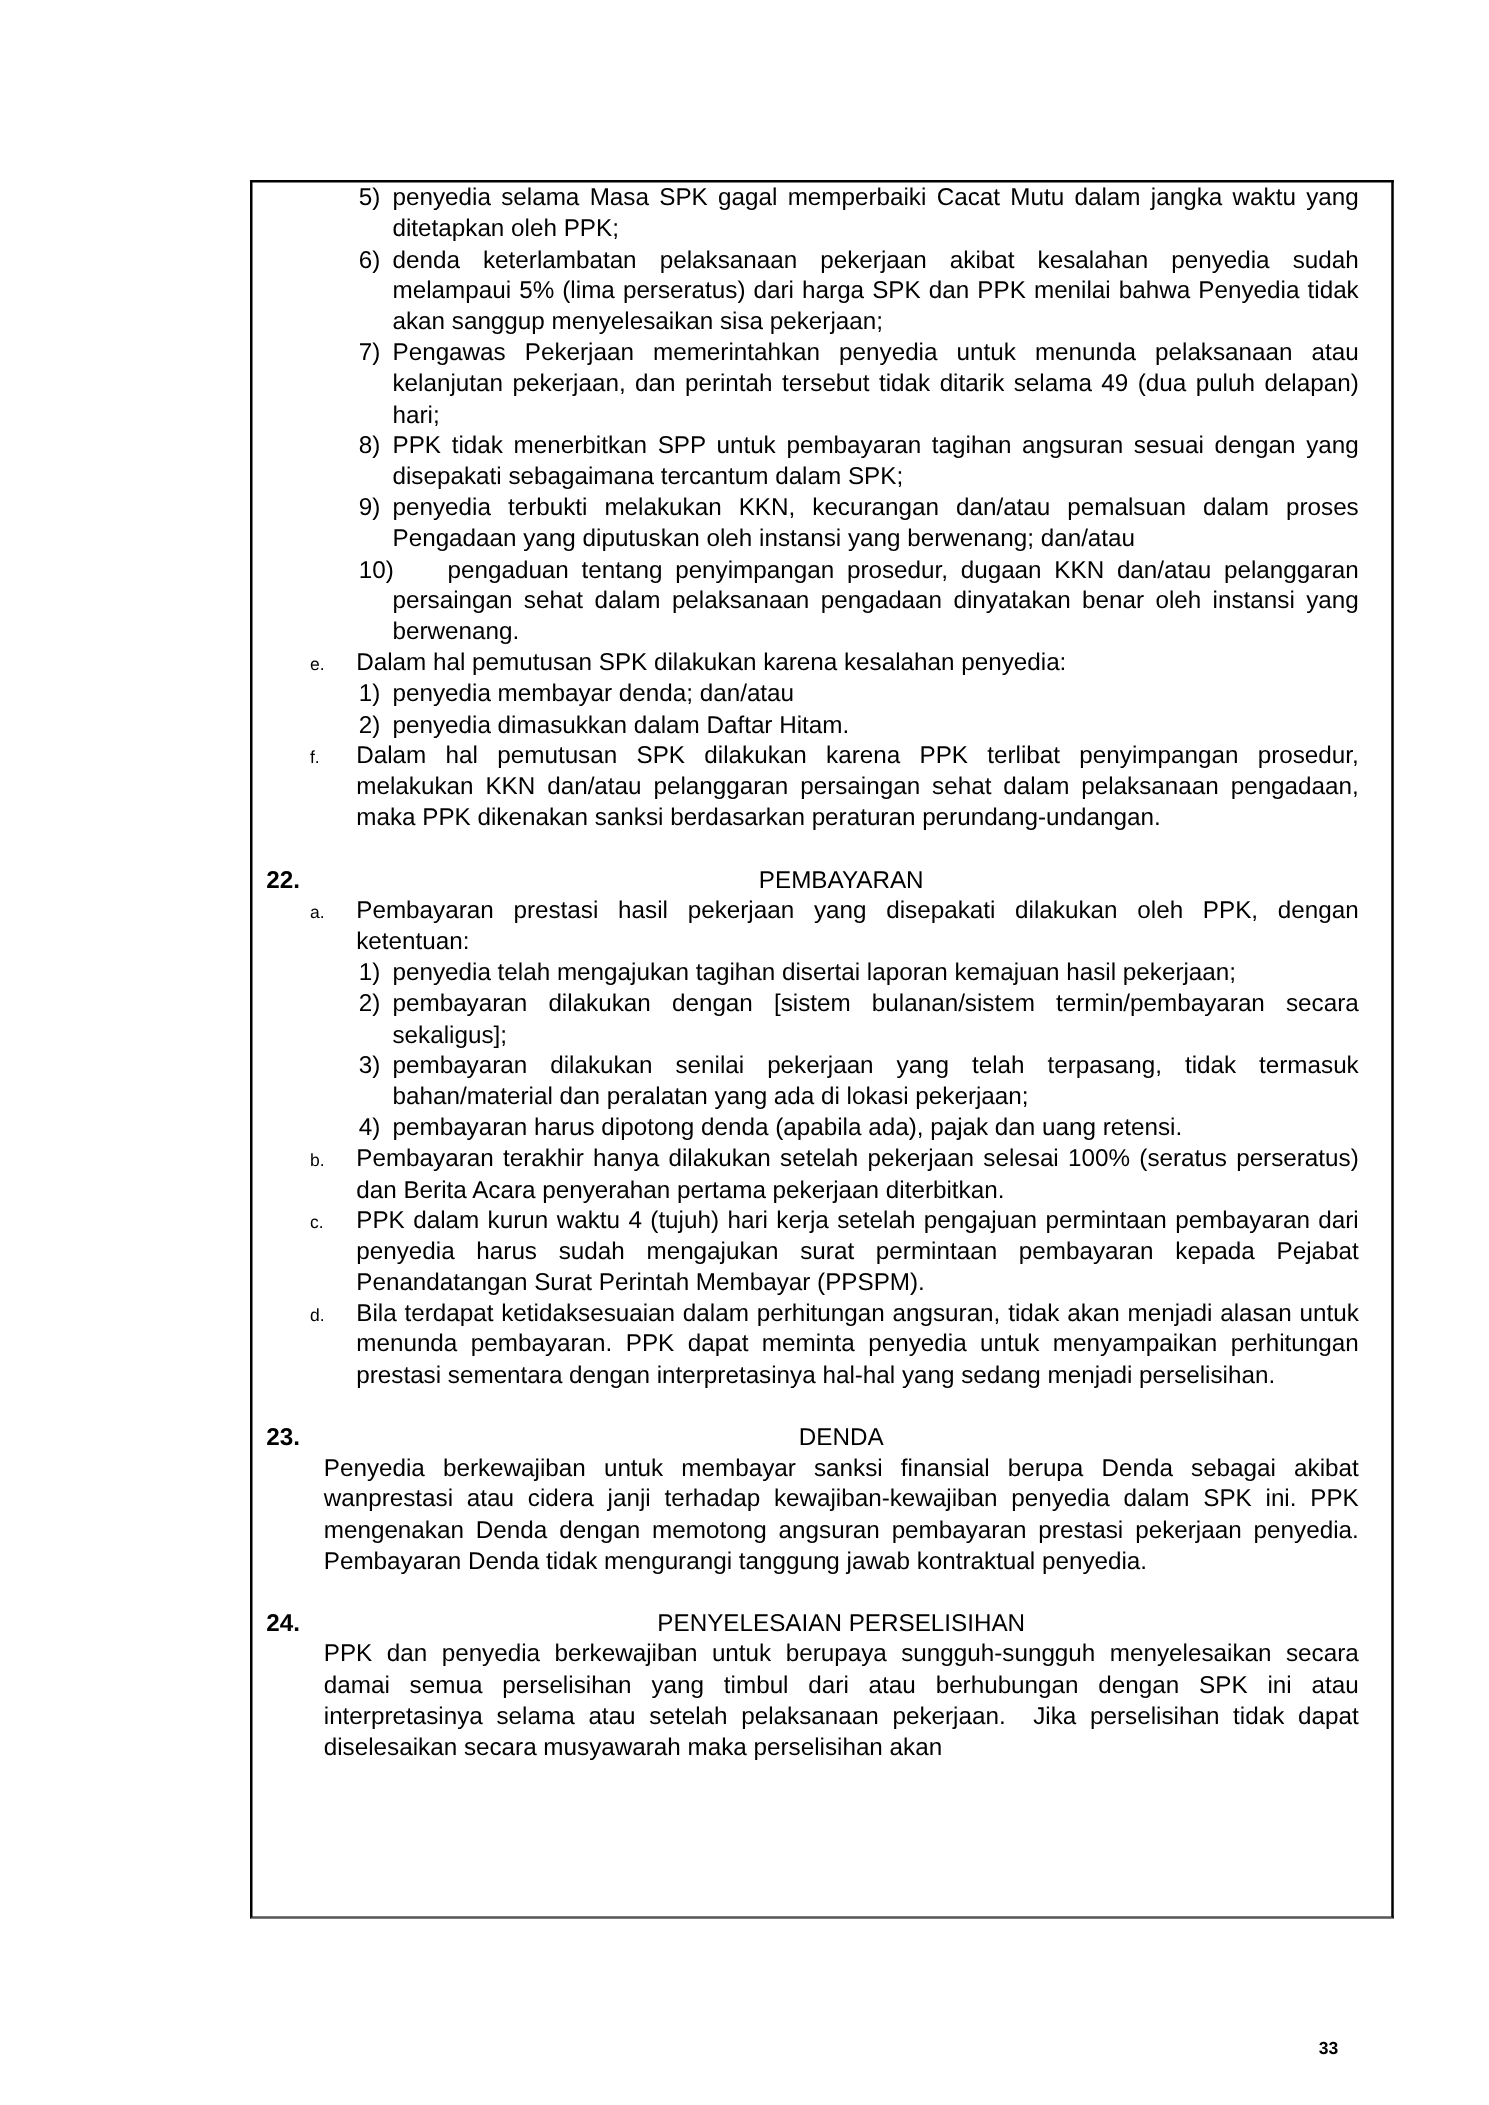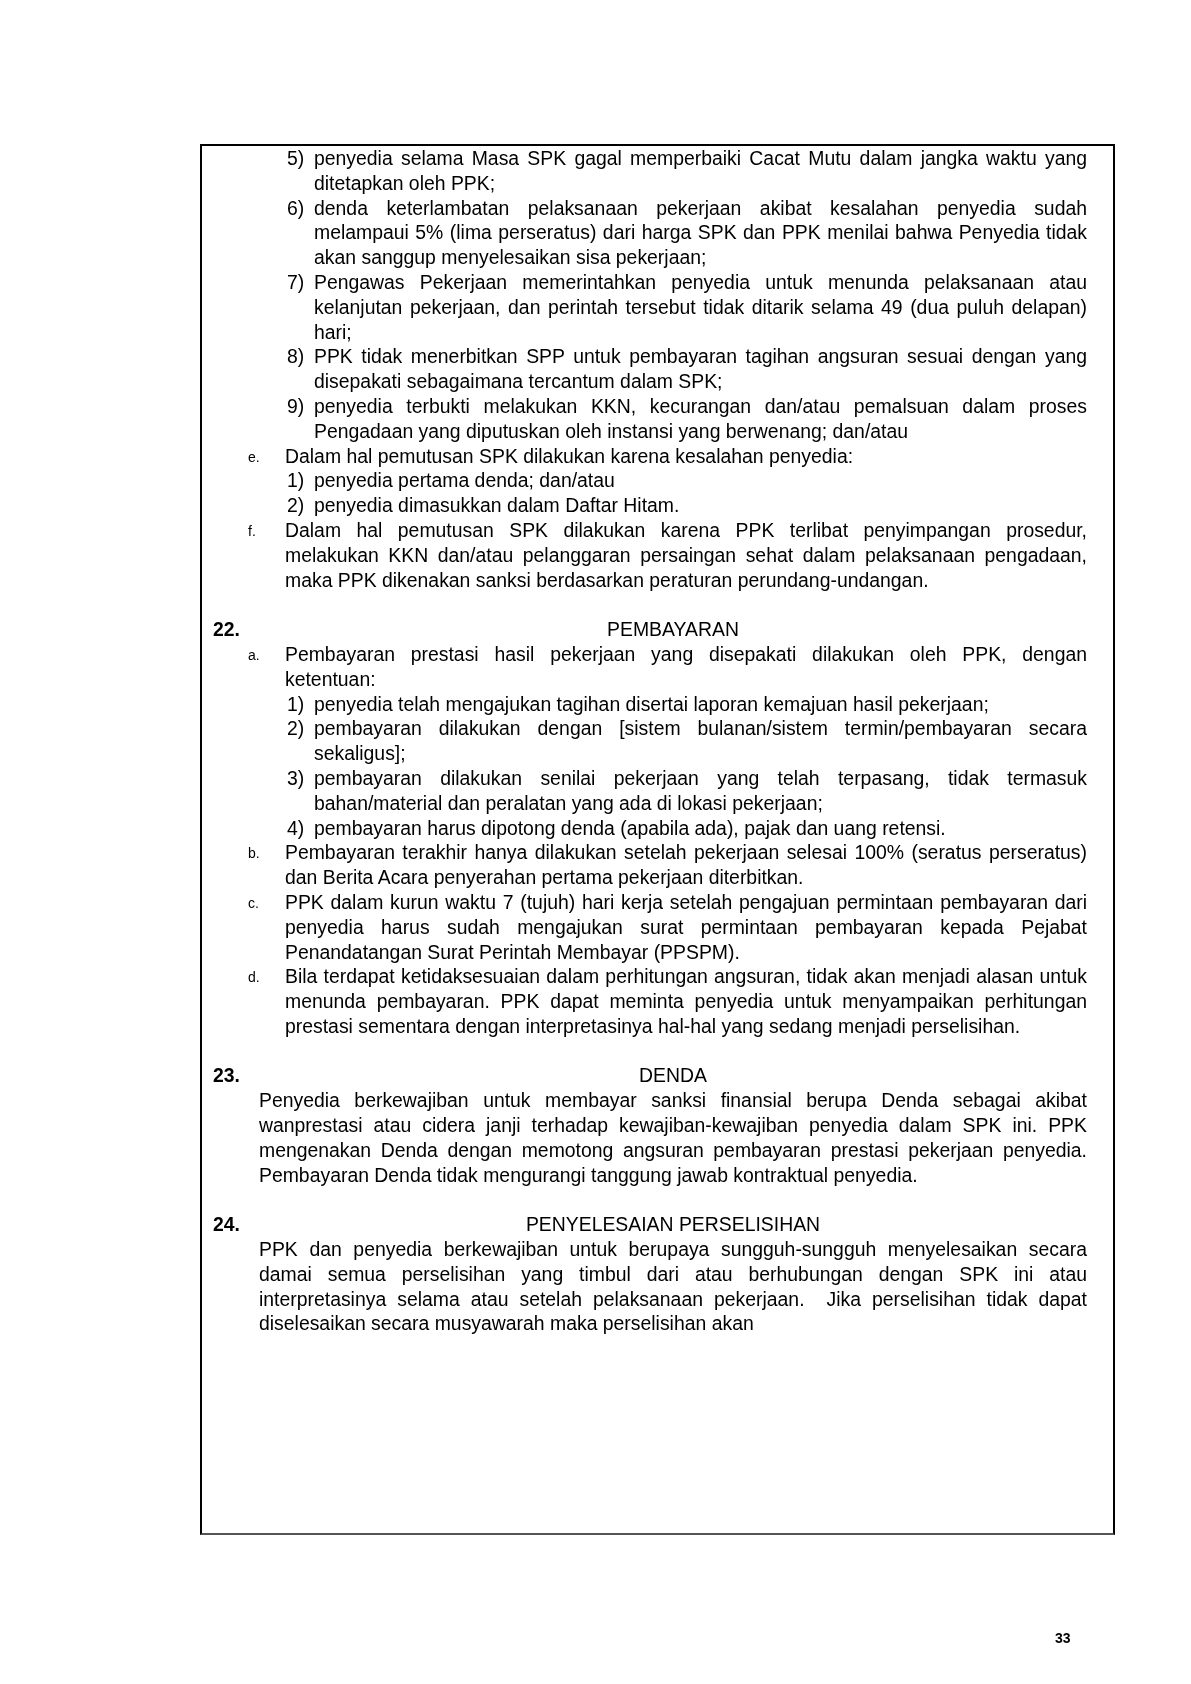--- a/index.html
+++ b/index.html
@@ -44,28 +44,32 @@
     <span>Pengawas Pekerjaan memerintahkan penyedia untuk menunda pelaksanaan atau kelanjutan pekerjaan, dan perintah tersebut tidak ditarik selama 49 (dua puluh delapan) hari;</span>
   </div>
   <div class="row num-item txt">
     <span class="mk">8)</span>
     <span>PPK tidak menerbitkan SPP untuk pembayaran tagihan angsuran sesuai dengan yang disepakati sebagaimana tercantum dalam SPK;</span>
   </div>
   <div class="row num-item txt">
     <span class="mk">9)</span>
     <span>penyedia terbukti melakukan KKN, kecurangan dan/atau pemalsuan dalam proses Pengadaan yang diputuskan oleh instansi yang berwenang; dan/atau</span>
   </div>
+  <div class="row num-item num10 txt">
+    <span class="mk">10)</span>
+    <div class="first">pengaduan tentang penyimpangan prosedur, dugaan KKN dan/atau pelanggaran persaingan sehat dalam pelaksanaan pengadaan dinyatakan benar oleh instansi yang berwenang.</div>
+  </div>
 
   <div class="row let-item txt">
     <span class="mk">e.</span>
     <span>Dalam hal pemutusan SPK dilakukan karena kesalahan penyedia:</span>
   </div>
   <div class="row num-item txt">
     <span class="mk">1)</span>
-    <span>penyedia pertama denda; dan/atau</span>
+    <span>penyedia membayar denda; dan/atau</span>
   </div>
   <div class="row num-item txt">
     <span class="mk">2)</span>
     <span>penyedia dimasukkan dalam Daftar Hitam.</span>
   </div>
 
   <div class="row let-item txt">
     <span class="mk">f.</span>
     <span>Dalam hal pemutusan SPK dilakukan karena PPK terlibat penyimpangan prosedur, melakukan KKN dan/atau pelanggaran persaingan sehat dalam pelaksanaan pengadaan, maka PPK dikenakan sanksi berdasarkan peraturan perundang-undangan.</span>
   </div>
@@ -95,21 +99,21 @@
   <div class="row num-item txt">
     <span class="mk">4)</span>
     <span>pembayaran harus dipotong denda (apabila ada), pajak dan uang retensi.</span>
   </div>
   <div class="row let-item txt">
     <span class="mk">b.</span>
     <span>Pembayaran terakhir hanya dilakukan setelah pekerjaan selesai 100% (seratus perseratus) dan Berita Acara penyerahan pertama pekerjaan diterbitkan.</span>
   </div>
   <div class="row let-item txt">
     <span class="mk">c.</span>
-    <span>PPK dalam kurun waktu 7 (tujuh) hari kerja setelah pengajuan permintaan pembayaran dari penyedia harus sudah mengajukan surat permintaan pembayaran kepada Pejabat Penandatangan Surat Perintah Membayar (PPSPM).</span>
+    <span>PPK dalam kurun waktu 4 (tujuh) hari kerja setelah pengajuan permintaan pembayaran dari penyedia harus sudah mengajukan surat permintaan pembayaran kepada Pejabat Penandatangan Surat Perintah Membayar (PPSPM).</span>
   </div>
   <div class="row let-item txt">
     <span class="mk">d.</span>
     <span>Bila terdapat ketidaksesuaian dalam perhitungan angsuran, tidak akan menjadi alasan untuk menunda pembayaran. PPK dapat meminta penyedia untuk menyampaikan perhitungan prestasi sementara dengan interpretasinya hal-hal yang sedang menjadi perselisihan.</span>
   </div>
 
   <div class="blank"></div>
 
   <div class="row sec">
     <span class="mk">23.</span>

